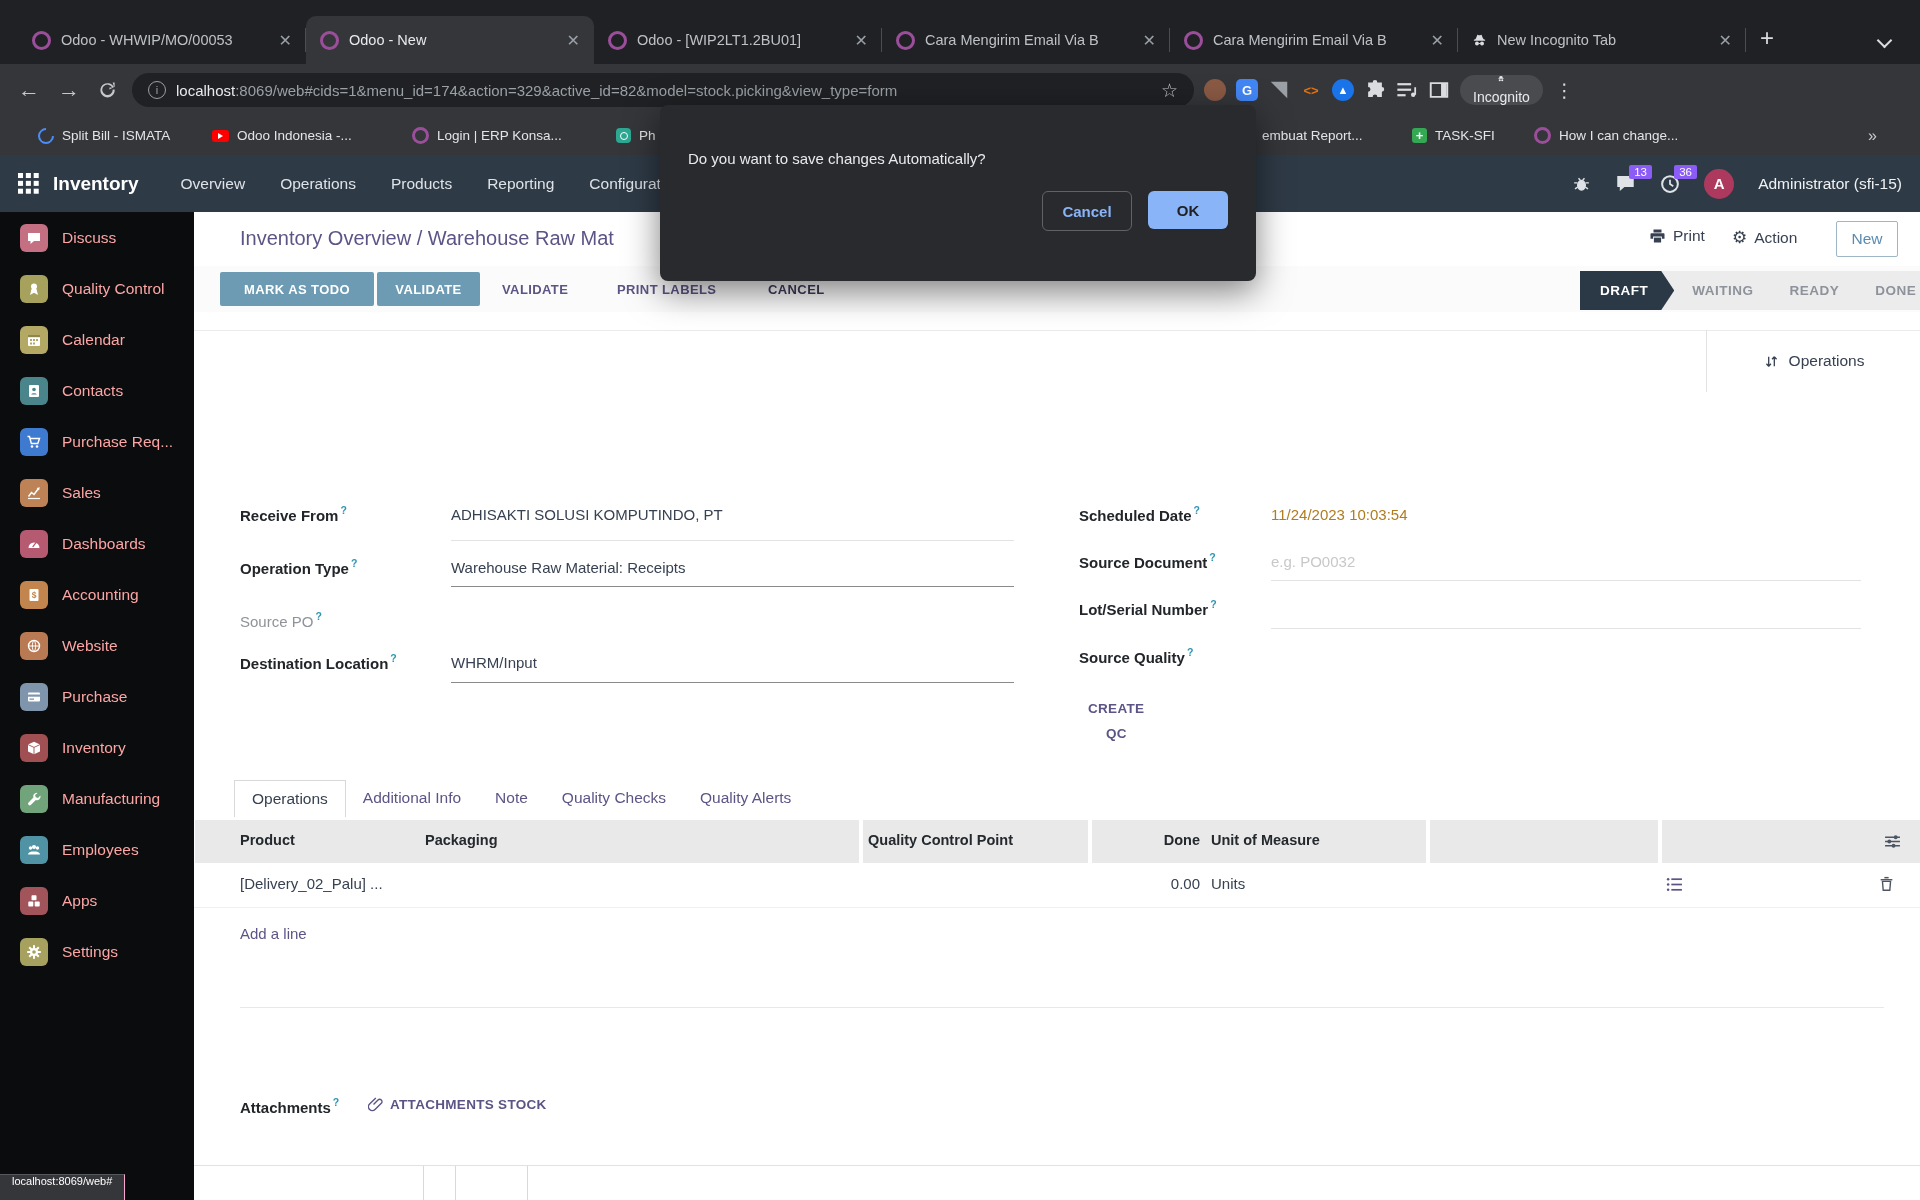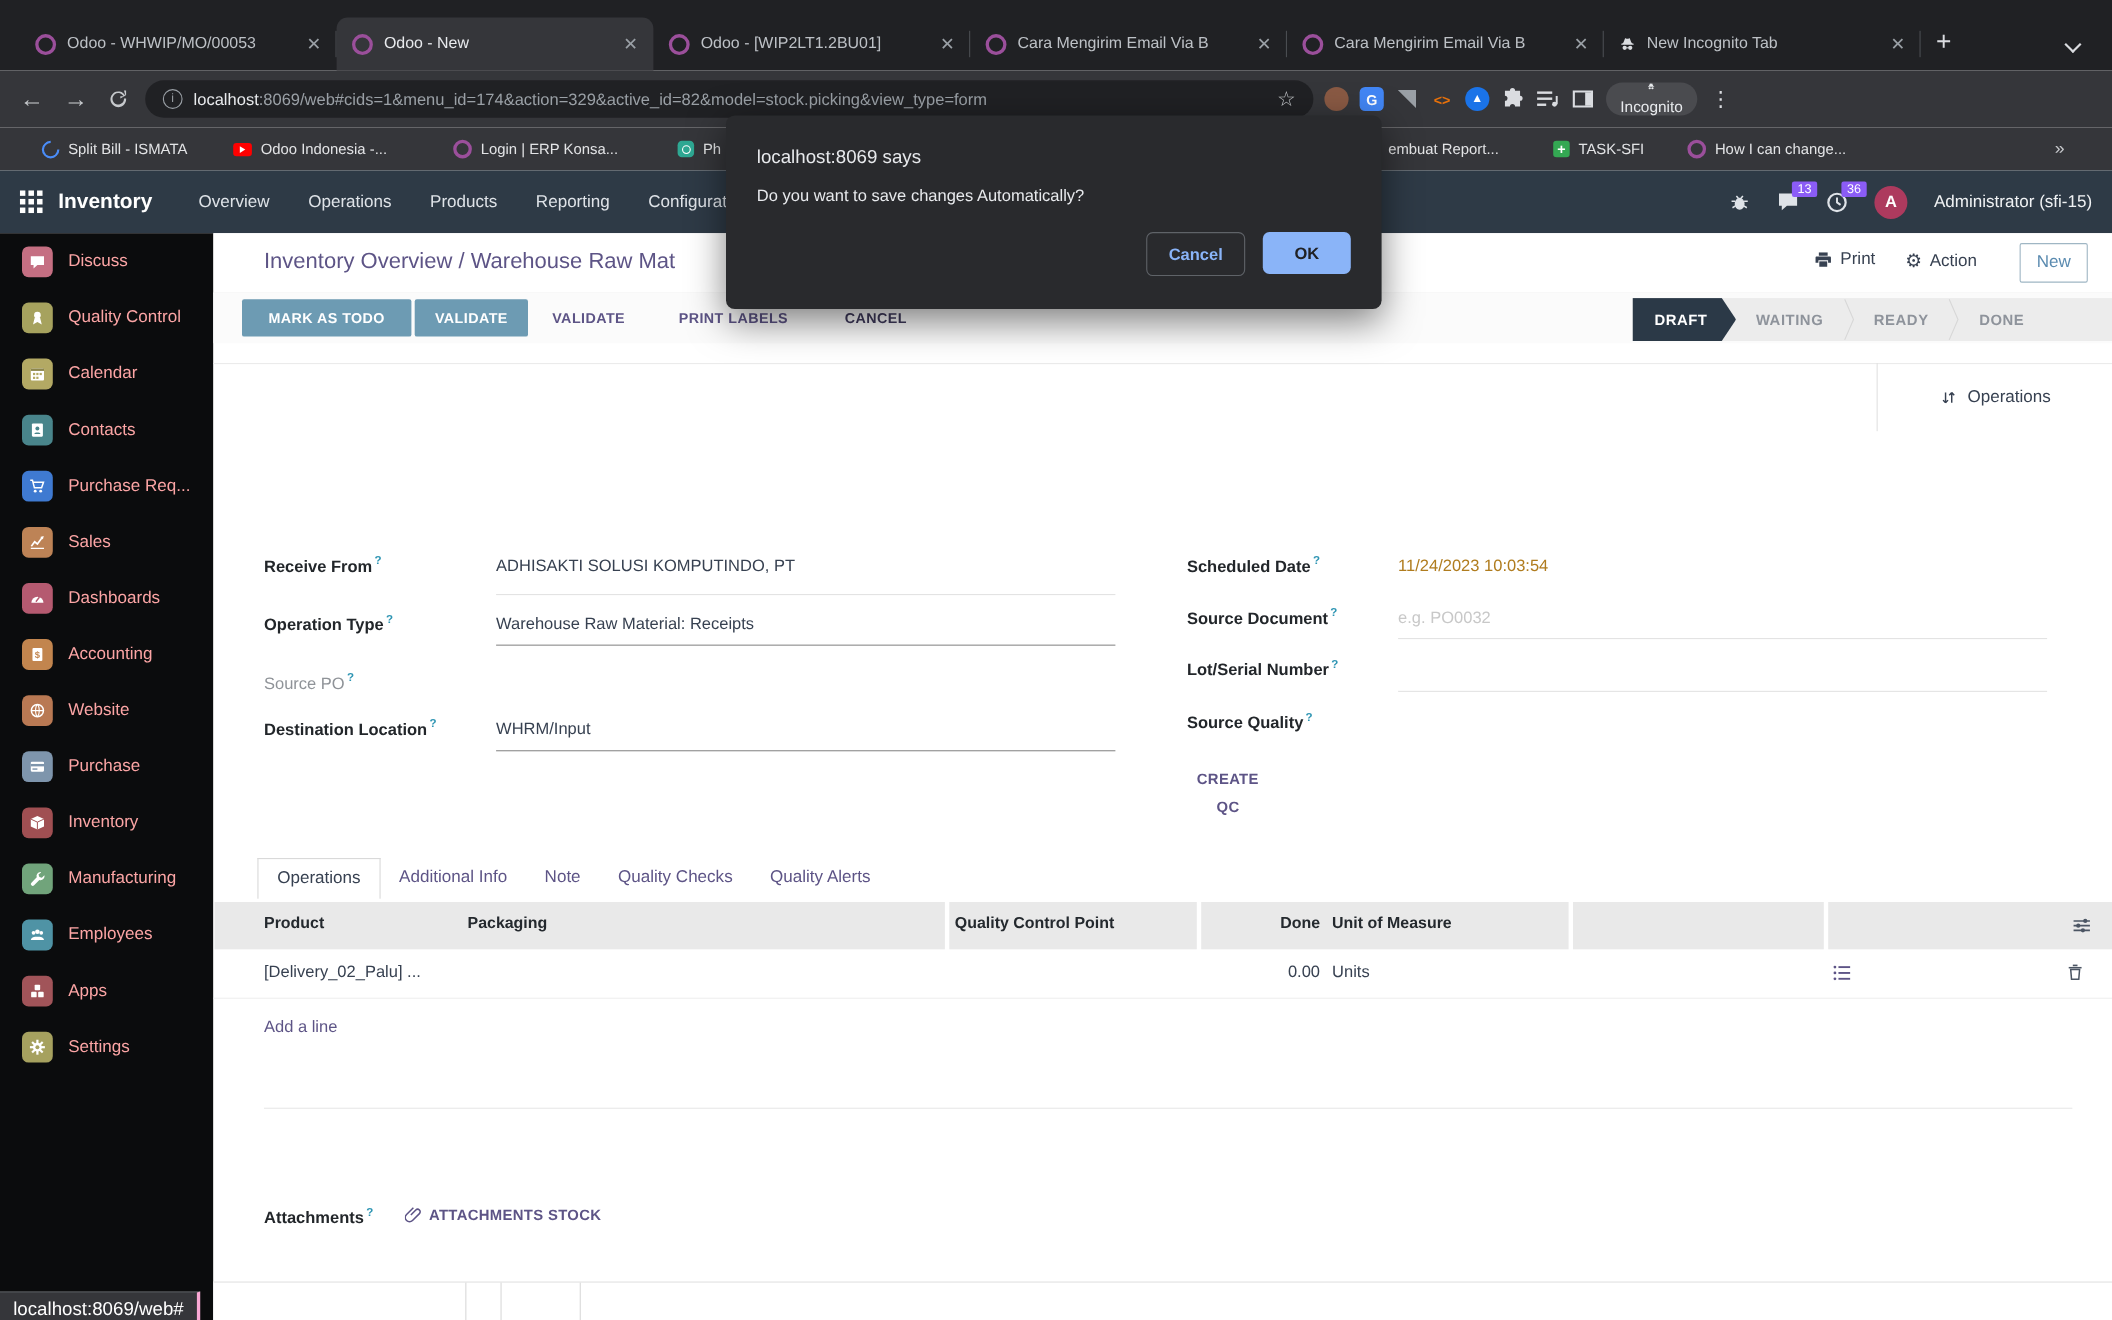--- a/index.html
+++ b/index.html
@@ -65,21 +65,21 @@
   .crumb-row{position:absolute;left:0;top:0;width:100%;height:54px;border-bottom:1px solid #ececec;}
   .breadcrumb{position:absolute;left:46px;top:15px;font-size:20px;color:#5d5486;white-space:nowrap;}
   .hdr-btn{position:absolute;top:15px;font-size:15.5px;color:#374151;display:flex;align-items:center;gap:7px;}
   .new-btn{position:absolute;right:22px;top:9px;width:60px;height:34px;border:1px solid #9fb6c4;background:#fff;
     color:#5b8bb0;font-size:15.5px;display:flex;align-items:center;justify-content:center;border-radius:2px;}
   .actions-row{position:absolute;left:0;top:54px;width:100%;height:46px;background:#fbfbfb;}
   .btn-solid{position:absolute;top:6px;height:34px;background:#6d9bb3;color:#fff;font-size:13px;font-weight:bold;
     letter-spacing:.4px;display:flex;align-items:center;justify-content:center;border-radius:2px;}
   .btn-flat{position:absolute;top:6px;height:34px;color:#5d5486;font-size:13px;font-weight:bold;
     letter-spacing:.4px;display:flex;align-items:center;}
-  .pipeline{position:absolute;right:0;top:5px;width:436px;height:39px;background:#ececec;display:flex;align-items:center;}
+  .pipeline{position:absolute;right:0;top:5px;width:340px;height:39px;background:#ececec;display:flex;align-items:center;}
   .stage{font-size:13.5px;font-weight:bold;letter-spacing:.5px;color:#8e939b;padding:0 18px;display:flex;
     align-items:center;height:100%;}
   .stage.active{background:#2b3947;color:#fff;padding:0 26px 0 20px;
     clip-path:polygon(0 0,calc(100% - 13px) 0,100% 50%,calc(100% - 13px) 100%,0 100%);}
   .sheet-line{position:absolute;left:0;top:118px;width:100%;border-top:1px solid #ebebeb;}
   .ops-panel{position:absolute;left:1512px;top:118px;width:214px;height:62px;border-left:1px solid #e2e2e2;
     display:flex;align-items:center;justify-content:center;gap:10px;color:#374151;font-size:15.5px;}
   .f-label{position:absolute;font-size:15px;font-weight:bold;color:#22262a;white-space:nowrap;}
   .f-label.muted{color:#8f9398;font-weight:normal;}
   .f-value{position:absolute;font-size:15px;color:#374151;white-space:nowrap;}
@@ -97,21 +97,21 @@
   .th-label{position:absolute;top:12px;font-size:14.5px;font-weight:bold;color:#24292e;white-space:nowrap;}
   .trow{position:absolute;left:0;top:651px;width:100%;height:44px;border-bottom:1px solid #efefef;}
   .td{position:absolute;top:12px;font-size:15px;color:#374151;white-space:nowrap;}
   .add-line{position:absolute;left:46px;top:713px;font-size:15px;color:#5d5486;}
   .divider{position:absolute;left:46px;top:795px;width:1644px;border-top:1px solid #e8e8e8;}
   .attach-label{position:absolute;left:46px;top:884px;font-size:15px;font-weight:bold;color:#22262a;}
   .attach-val{position:absolute;left:196px;top:885px;font-size:13.5px;font-weight:bold;letter-spacing:.3px;color:#5d5486;}
   .footer-strip{position:absolute;left:194px;right:0;bottom:0;height:34px;background:#fff;border-top:1px solid #e2e2e2;}
   .f-tick{position:absolute;top:0;width:1px;height:34px;background:#d9d9d9;}
   .status-tip{position:absolute;left:0;bottom:0;height:25px;background:#35363a;border-top:1px solid #55585c;
-    border-right:3px solid #f9a8d4;color:#fff;font-size:17px;display:flex;align-items:flex-end;padding:0 12px;z-index:40;}
+    border-right:1px solid #f9a8d4;color:#fff;font-size:11px;display:flex;align-items:flex-start;padding:0 12px;z-index:40;}
   
   .js-dialog{position:absolute;left:660px;top:105px;width:596px;height:176px;background:#292a2d;border-radius:8px;
     box-shadow:0 10px 34px rgba(0,0,0,.5);z-index:100;padding:28px 28px 22px;box-sizing:border-box;color:#e8eaed;}
   .dlg-title{font-size:17px;}
   .dlg-msg{font-size:15px;margin-top:17px;}
   .dlg-btns{display:flex;justify-content:flex-end;gap:16px;margin-top:24px;}
   .dlg-cancel{width:88px;height:38px;border:1px solid #5f6368;border-radius:6px;color:#8ab4f8;background:transparent;
     font-size:15px;font-weight:bold;display:flex;align-items:center;justify-content:center;}
   .dlg-ok{width:80px;height:38px;border-radius:6px;background:#8ab4f8;color:#202124;font-size:15px;font-weight:bold;
     display:flex;align-items:center;justify-content:center;}
@@ -624,21 +624,20 @@
     <div class="f-tick" style="left:229px;"></div>
     <div class="f-tick" style="left:261px;"></div>
     <div class="f-tick" style="left:333px;"></div>
   </div>
 
   <div class="status-tip">
       <span>localhost:8069/web#</span>
     </div>
 
   <div class="js-dialog">
-    <div class="dlg-title">localhost:8069 says</div>
     <div class="dlg-msg">Do you want to save changes Automatically?</div>
     <div class="dlg-btns">
       <div class="dlg-cancel">
           <span>Cancel</span>
         </div>
       <div class="dlg-ok">
           <span>OK</span>
         </div>
     </div>
   </div>

